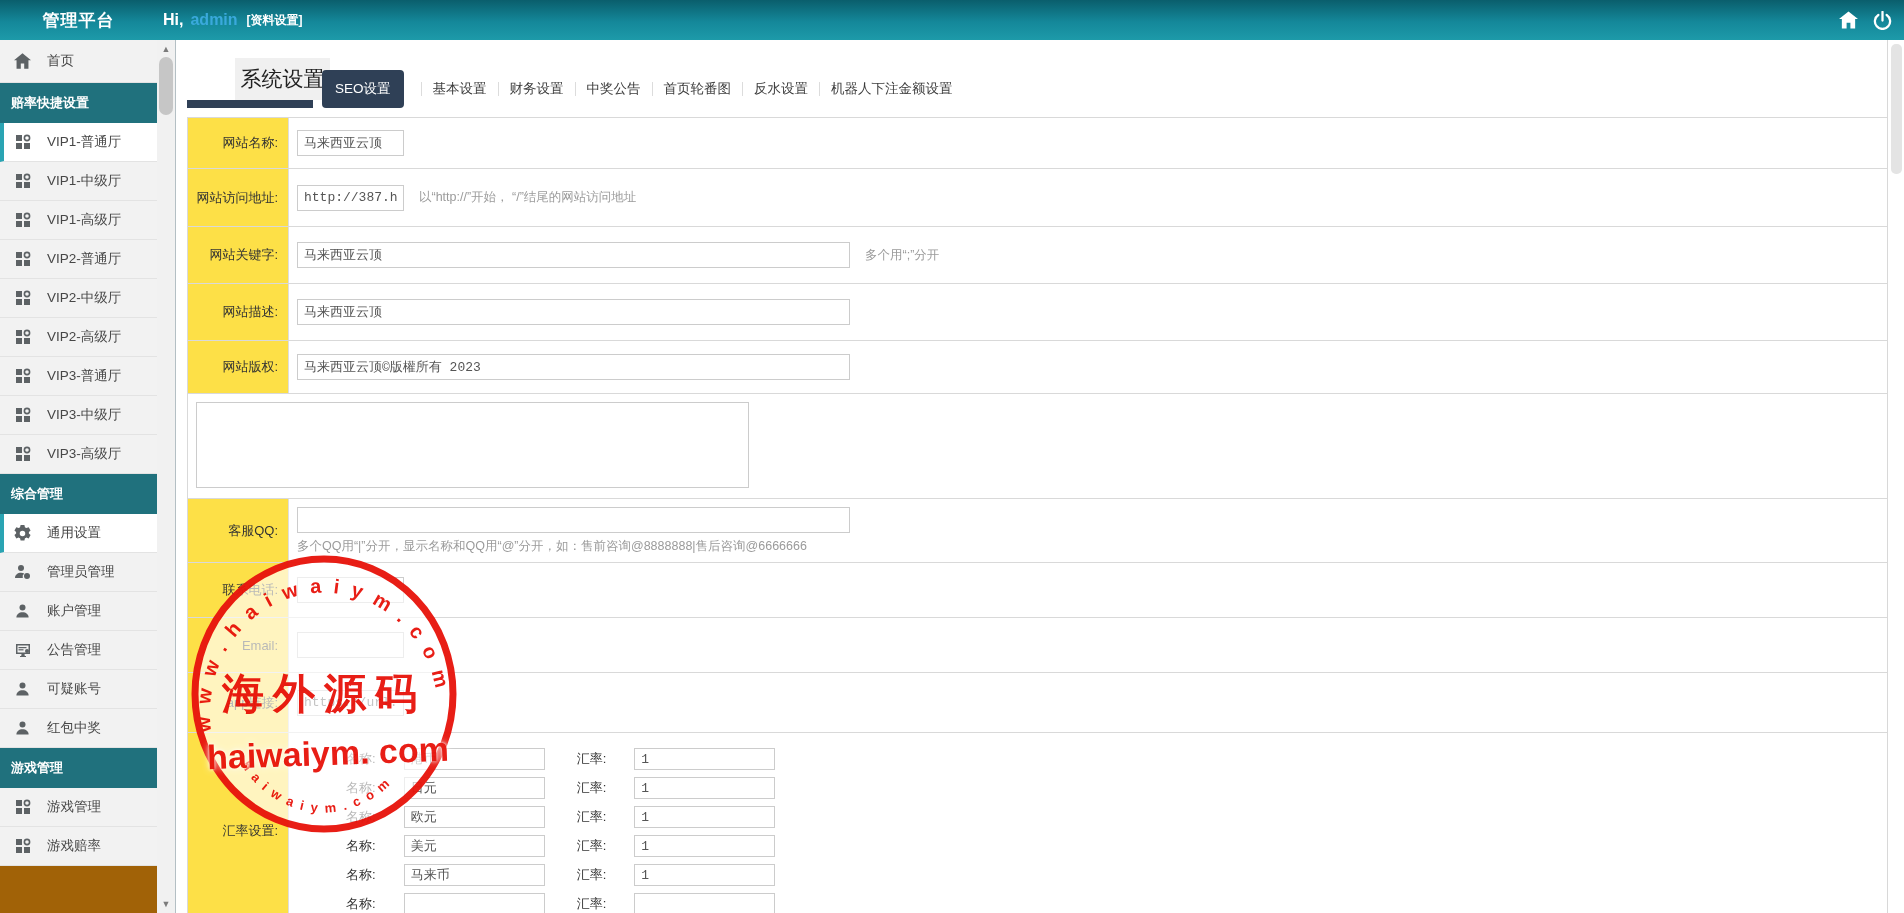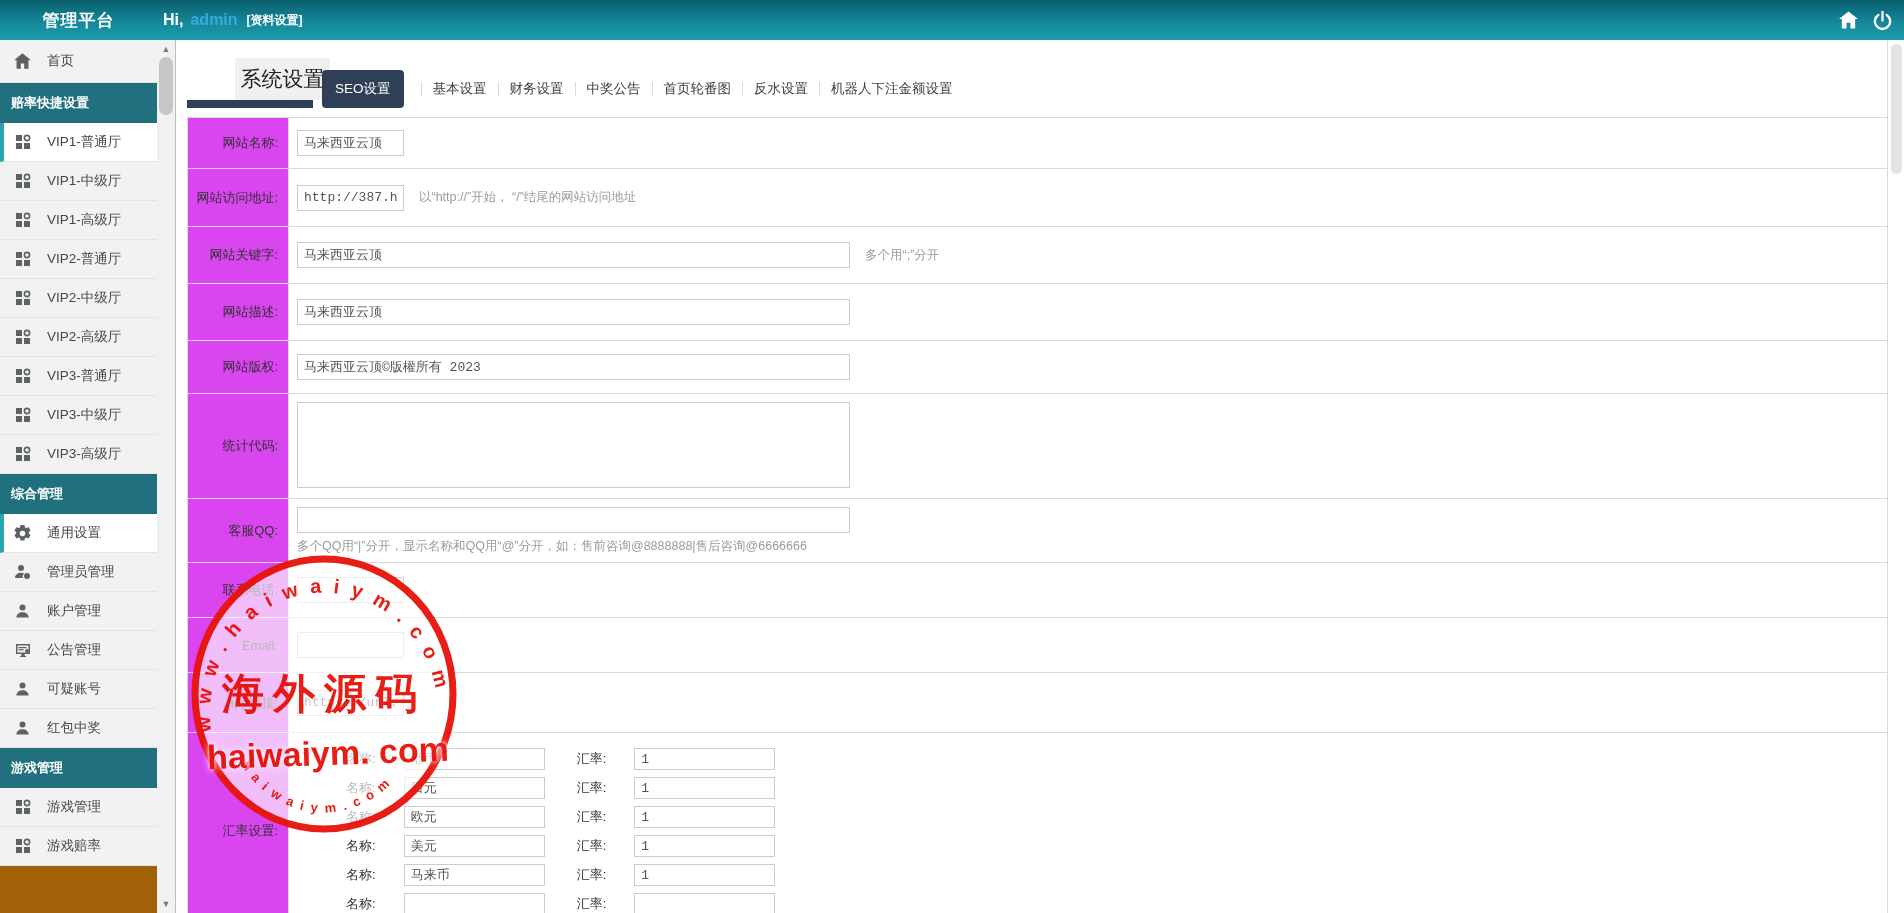--- a/index.html
+++ b/index.html
@@ -50,21 +50,21 @@
   .tab-underline { position:absolute; left:187px; top:100px; width:126px; height:8px; background:#2f4056; z-index:3;}
   .subtabs { position:absolute; left:322px; top:70px; height:38px; display:flex; align-items:center; z-index:3;}
   .subtab { font-size:13.5px; color:#3c3c3c; cursor:pointer; white-space:nowrap; }
   .subtab.active { background:#2f4056; color:#fff; padding:10px 13px; border-radius:4px; margin-right:6px; }
   .pipe { width:1px; height:14px; background:#dcdcdc; margin:0 11px; }
 
   
   .form-table { position:absolute; left:187px; top:117px; right:17px; bottom:-20px;
                 border-top:1px solid #d9d9d9; border-left:1px solid #d9d9d9; background:#fff; }
   .frow { display:flex; border-bottom:1px solid #d9d9d9; }
-  .fl { width:101px; background:#d946ef; border-right:1px solid #ddd; display:flex;
+  .fl { width:101px; background:#fde047; border-right:1px solid #ddd; display:flex;
         align-items:center; justify-content:flex-end; padding-right:10px;
         font-size:13px; color:#333; flex-shrink:0; text-align:right; }
   .fc { flex:1; display:flex; align-items:center; padding-left:8px; background:#fff; }
   .fc.col { flex-direction:column; align-items:flex-start; justify-content:center; }
   input.inp, textarea.ta { border:1px solid #ccc; background:#fff; font-size:13px; color:#555;
         padding:0 6px; height:26px; outline:none; font-family:Liberation Mono, monospace; }
   .w-sm { width:107px; }
   .w-lg { width:553px; }
   textarea.ta { width:553px; height:86px; resize:none; padding:4px 6px; }
   .hint { font-size:12.5px; color:#9b9b9b; margin-left:15px; white-space:nowrap; }
@@ -376,21 +376,20 @@
   </div>
 
   <div class="frow r5">
     <div class="fl">网站版权:</div>
     <div class="fc">
       <input class="inp w-lg" value="马来西亚云顶©版權所有 2023" style="">
     </div>
   </div>
 
   <div class="frow r6">
-    <div class="fl">统计代码:</div>
     <div class="fc">
       <textarea class="ta" style=""></textarea>
     </div>
   </div>
 
   <div class="frow r7">
     <div class="fl">客服QQ:</div>
     <div class="fc col">
       <input class="inp w-lg" value="" style="">
       <span class="hint under">多个QQ用“|”分开，显示名称和QQ用“@”分开，如：售前咨询@8888888|售后咨询@6666666</span>

